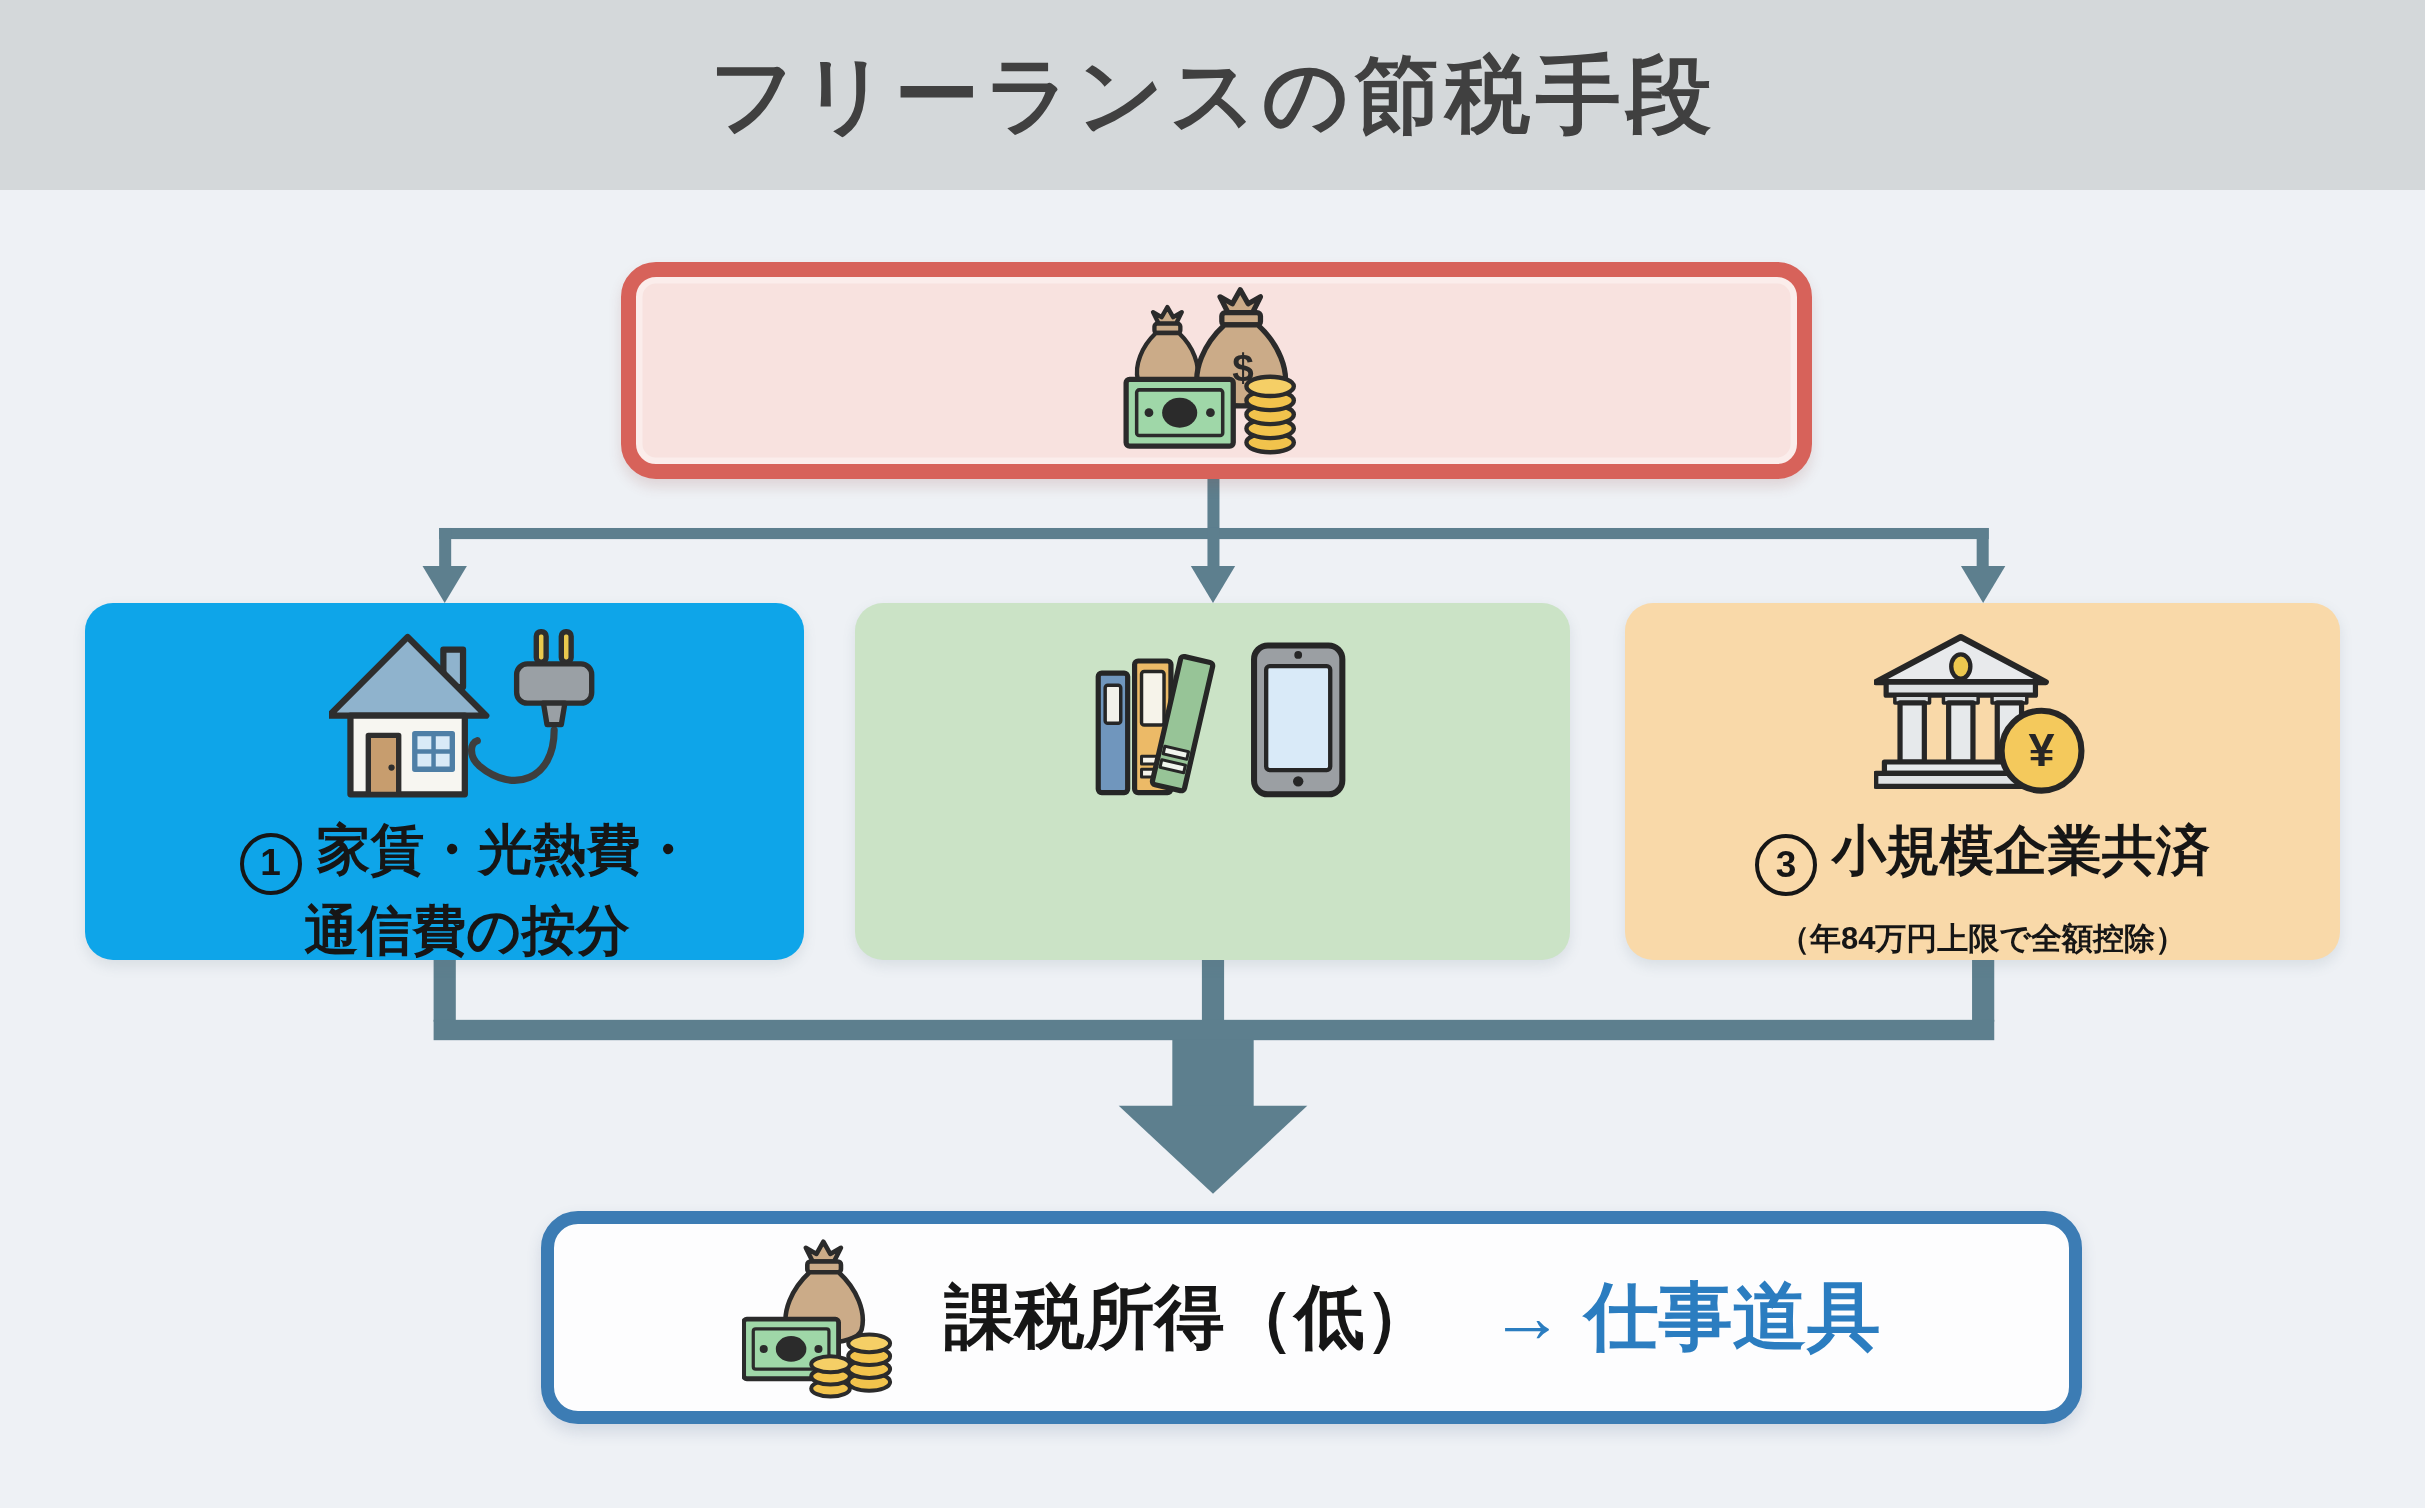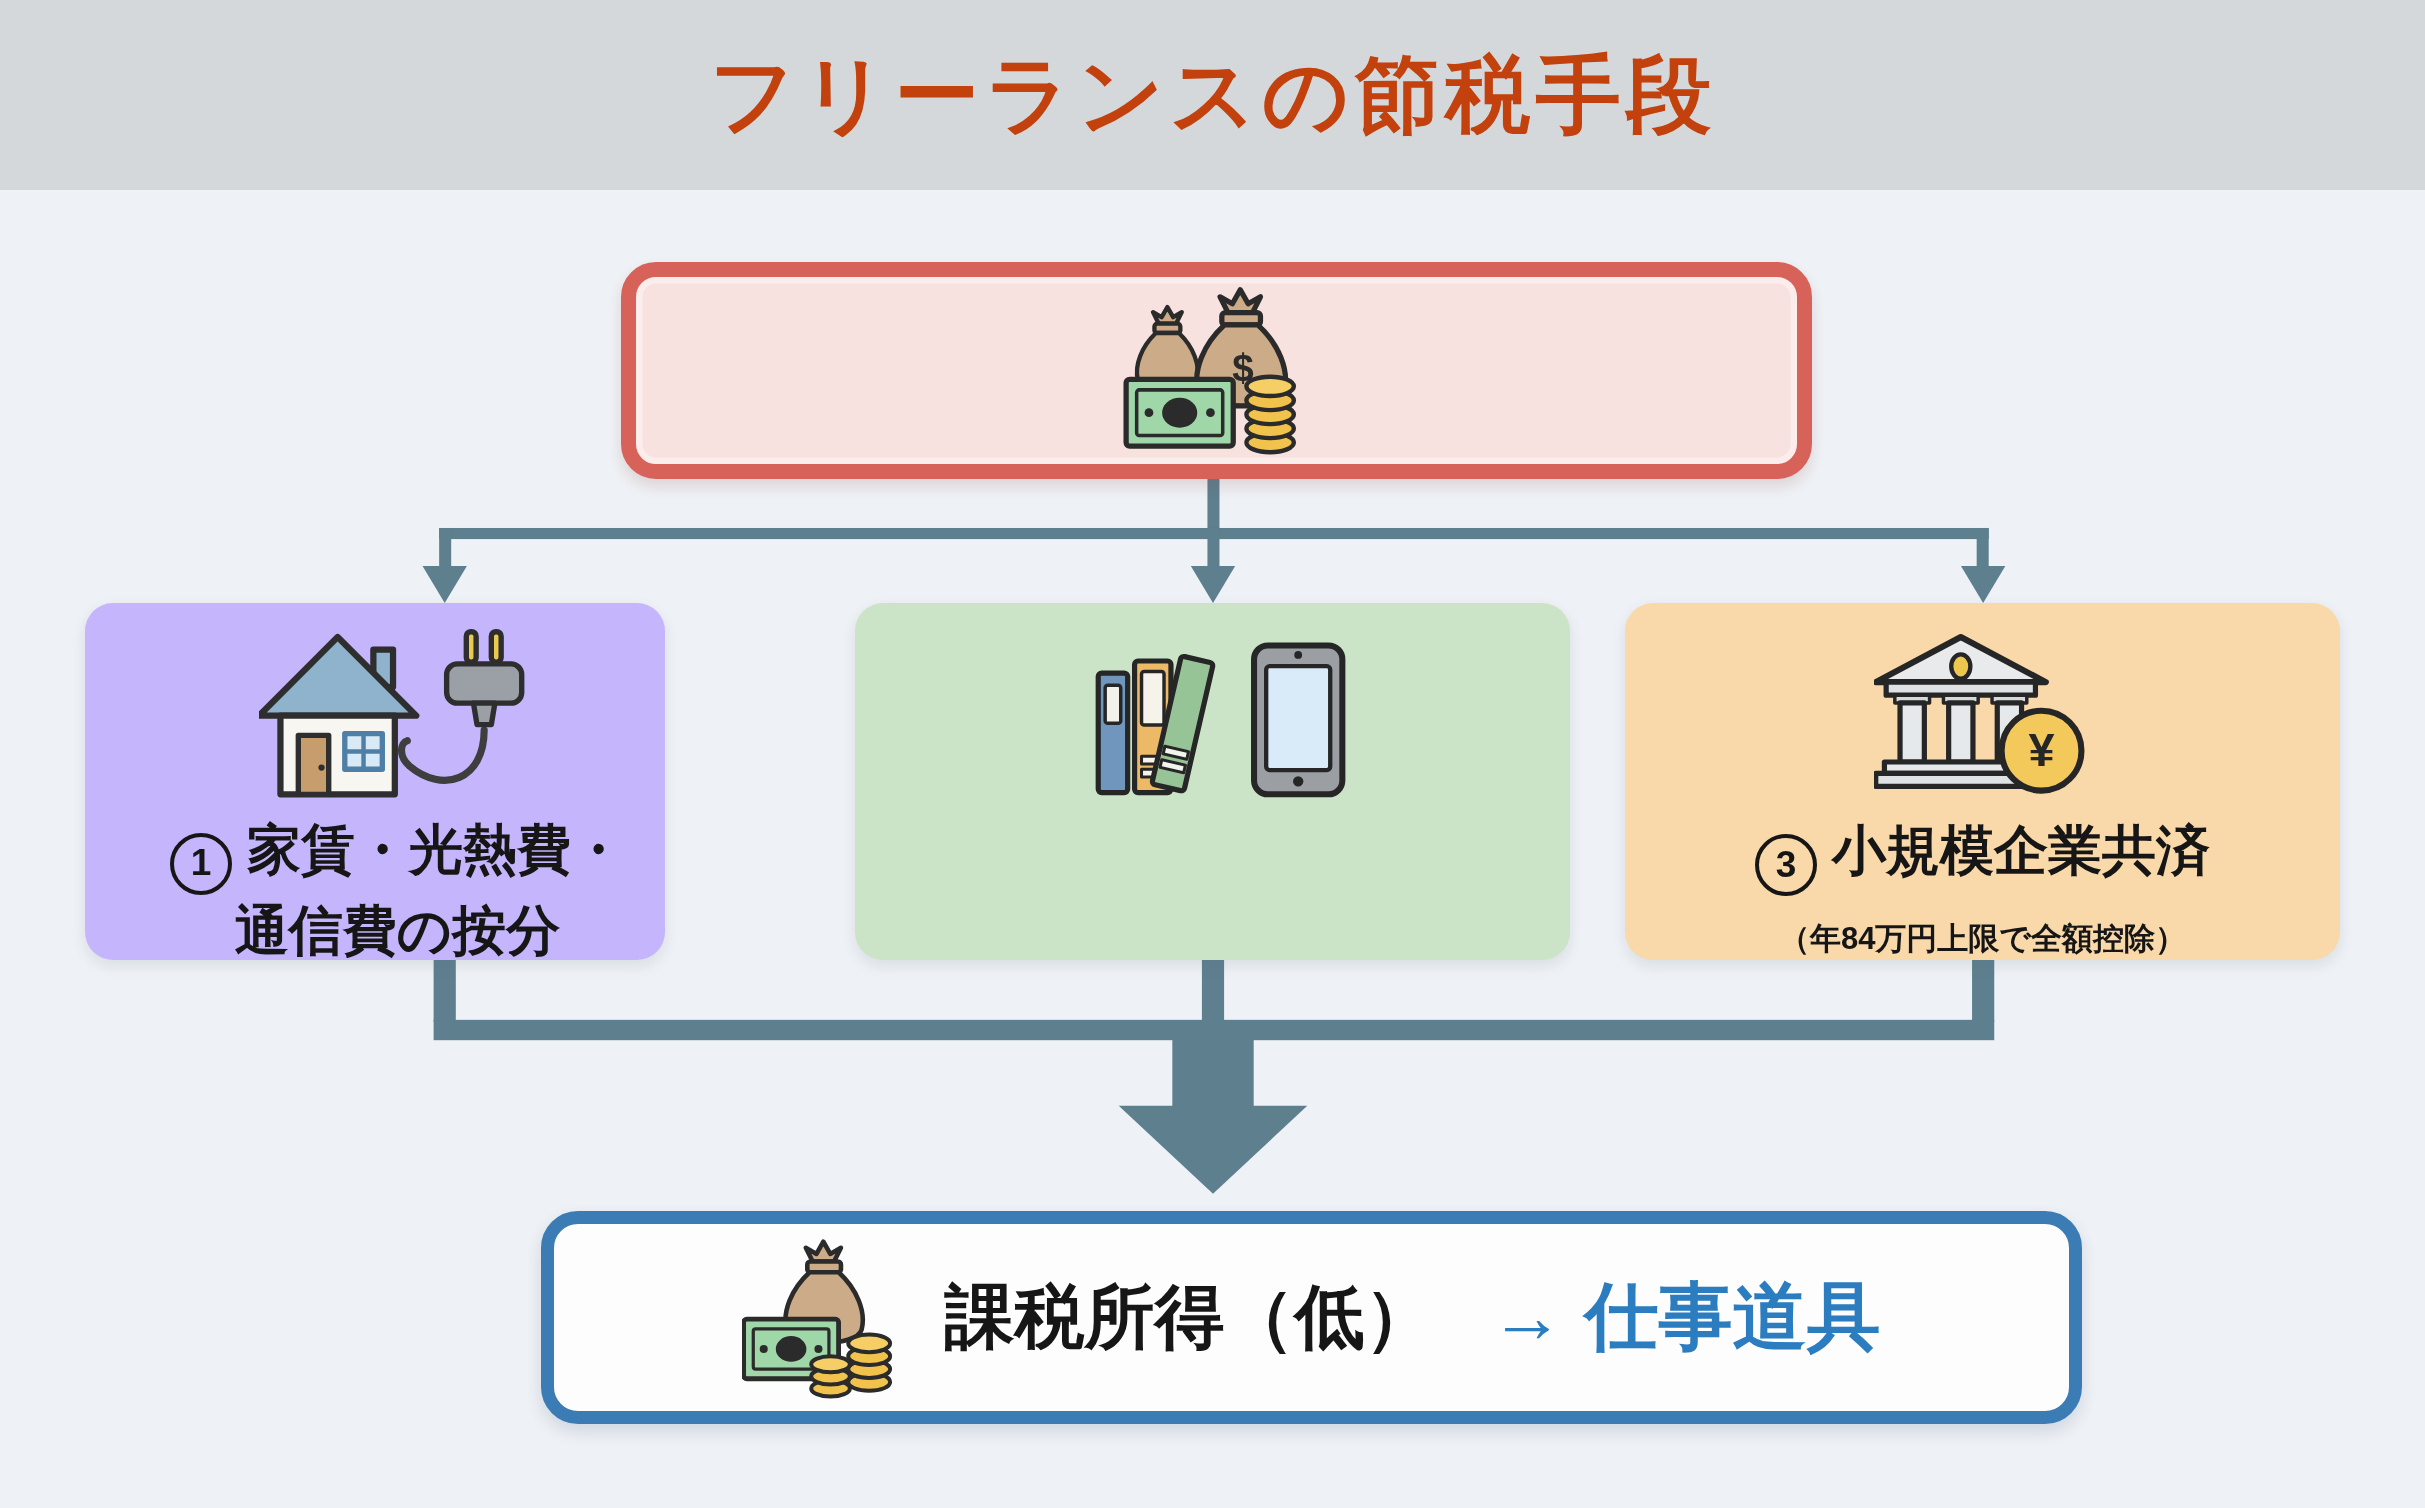--- a/index.html
+++ b/index.html
@@ -7,36 +7,36 @@
     position:relative;width:2426px;height:1509px;overflow:hidden;
     background:#eef1f5;
     font-family:"Liberation Sans","DejaVu Sans",sans-serif;
     color:#161616;
   }
   .title-band{
     position:absolute;left:0;top:0;width:2426px;height:190px;
     background:#d4d8da;display:flex;align-items:center;justify-content:center;
   }
   .title-band h1{
-    margin:16px;font-size:85px;font-weight:900;letter-spacing:5.5px;color:#c2410c;
+    margin:16px;font-size:85px;font-weight:900;letter-spacing:5.5px;color:#404040;
   }
   .connectors{position:absolute;left:0;top:0;z-index:1;}
   .node{position:absolute;z-index:2;box-sizing:border-box;display:flex;align-items:center;justify-content:center;}
   .top-box{
     left:621px;top:262px;width:1191px;height:217px;
     background:#f8e2df;border:15px solid #d7625a;border-radius:35px;
     gap:43px;box-shadow:0 7.4px 13px rgba(140,70,60,0.16), inset 0 0 0 6.5px rgba(255,255,255,0.38);
   }
   .top-box .label{font-size:74px;font-weight:800;}
   .branch{
     top:603px;height:357px;border-radius:28px;
     flex-direction:column;justify-content:flex-start;padding-top:26px;
     box-shadow:0 5.5px 13px rgba(90,110,130,0.14);
   }
-  .branch-1{left:85px;width:580px;background:#c4b5fd;padding-left:45px;}
+  .branch-1{left:85px;width:719px;background:#0ea5e9;padding-left:45px;}
   .branch-2{left:855px;width:715px;background:#cbe3c6;}
   .branch-3{left:1625px;width:715px;background:#f9d9a9;}
   .branch .icon-slot{height:192px;display:flex;align-items:center;justify-content:center;}
   .branch .line{font-size:54px;font-weight:800;line-height:1.32;text-align:center;white-space:nowrap;}
   .branch .line.small{font-size:31px;margin-top:23px;}
   .circled-num{
     display:inline-flex;align-items:center;justify-content:center;
     width:54px;height:54px;border:4.6px solid #161616;border-radius:50%;
     font-size:37px;font-weight:800;margin-right:15px;vertical-align:-7.4px;
   }

